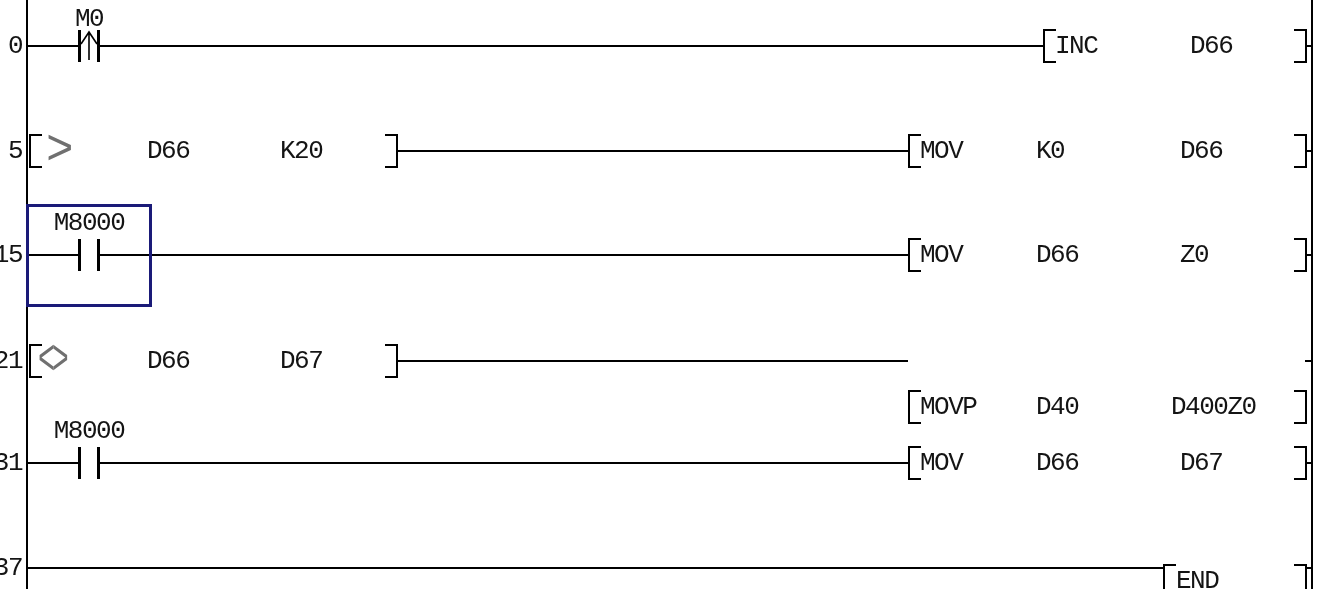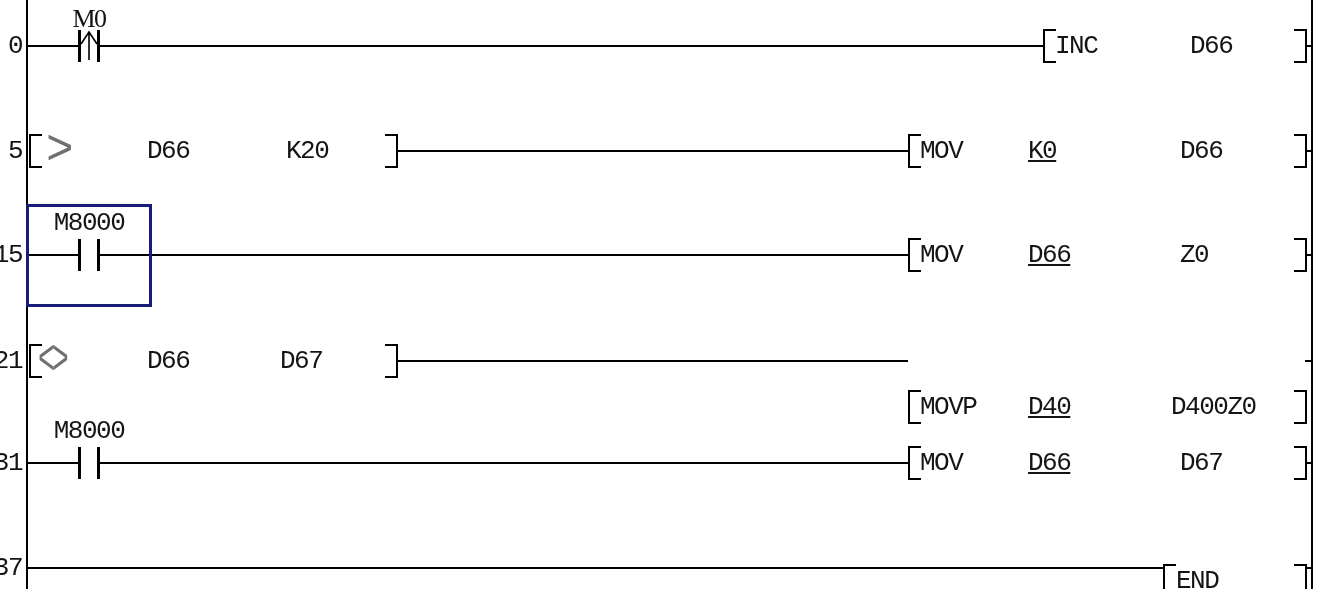--- a/index.html
+++ b/index.html
@@ -45,40 +45,40 @@
   }
   .op-big   { left:17px; transform:scale(1.7,1.85); }
   .op-duo   { left:9px;  transform:scale(1.05,1.85); letter-spacing:-3px; }
 
   
   .ins { position:absolute; height:34px; }
   .ins .txt { top:2px; }
   .ins.two { left:908px;  width:399px; }
   .ins.one { left:1043px; width:264px; }
   .ins.end { left:1163px; width:144px; }
-  .ins.two .name { left:12px; }  .ins.two .o1 { left:120px;text-decoration:underline; } .ins.two .o2 { left:272px; }
+  .ins.two .name { left:12px; }  .ins.two .o1 { left:128px; } .ins.two .o2 { left:272px; }
   .ins.one .name { left:12px; }  .ins.one .o1 { left:147px; }
   .ins.end .name { left:13px; }
 
   .selbox {
     position:absolute; left:26px; top:204px; width:126px; height:103px;
     box-sizing:border-box; border:3px solid #1a1a78; background:transparent;
   }
 </style>
 </head>
 <body>
 
 <div class="ladder">
   <div class="rail left"></div>
   <div class="rail right"></div>
 
   <div>
     <div class="txt step" style="top:31px;">0</div>
     <div class="hline" style="left:28px; top:45px; width:50px;"></div>
-    <div class="txt clabel" style="top:4px;font-family:Liberation Serif, serif;">M0</div>
+    <div class="txt clabel" style="top:4px;">M0</div>
     <div class="contact" style="left:78px; top:30px;">
       <div class="cbar a"></div>
       <div class="cbar b"></div>
       <svg class="edge-arrow" width="16" height="32" viewBox="0 0 16 32">
         <path d="M8 30 L8 2 M0 14 L8 2 L16 14" fill="none" stroke="#000" stroke-width="1.6"></path>
       </svg>
     </div>
     <div class="hline" style="left:100px; top:45px; width:943px;"></div>
     <div class="ins one" style="top:29px;">
       <div class="blk-l"></div>
@@ -88,21 +88,21 @@
     </div>
     <div class="stub" style="left:1305px; top:45px;"></div>
   </div>
 
   <div>
     <div class="txt step" style="top:136px;">5</div>
     <div class="cmp" style="top:134px;">
       <div class="blk-l"></div>
       <div class="cmp-op op-big">&gt;</div>
       <div class="txt" style="left:118px;">D66</div>
-      <div class="txt" style="left:251px;margin-left:6px;">K20</div>
+      <div class="txt" style="left:251px;">K20</div>
       <div class="blk-r"></div>
     </div>
     <div class="hline" style="left:398px; top:150px; width:510px;"></div>
     <div class="ins two" style="top:134px;">
       <div class="blk-l"></div>
       <div class="txt name">MOV</div>
       <div class="txt o1">K0</div>
       <div class="txt o2">D66</div>
       <div class="blk-r"></div>
     </div>

